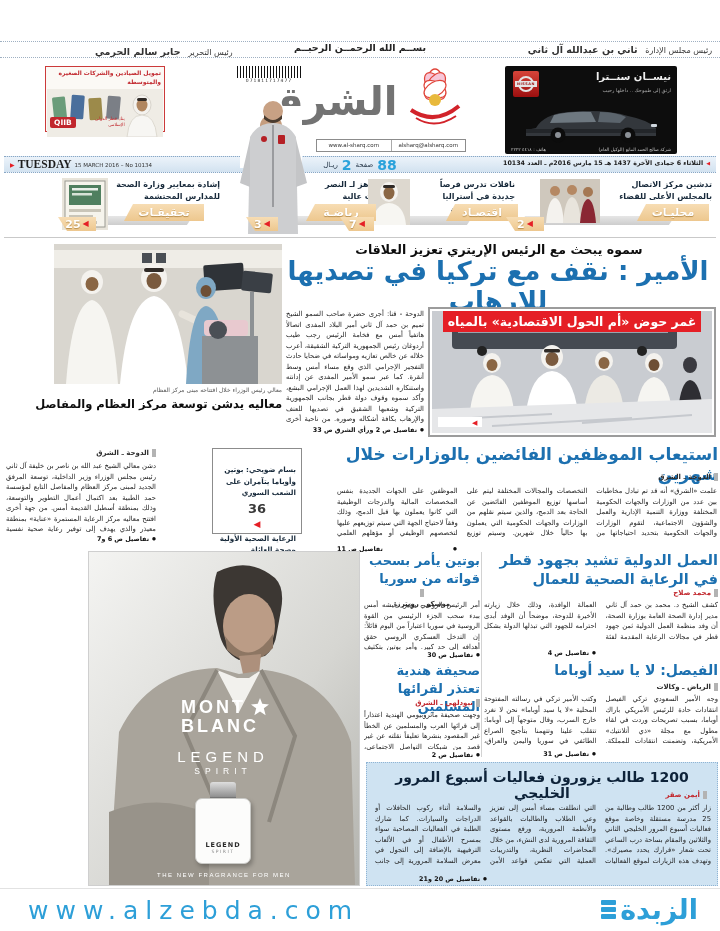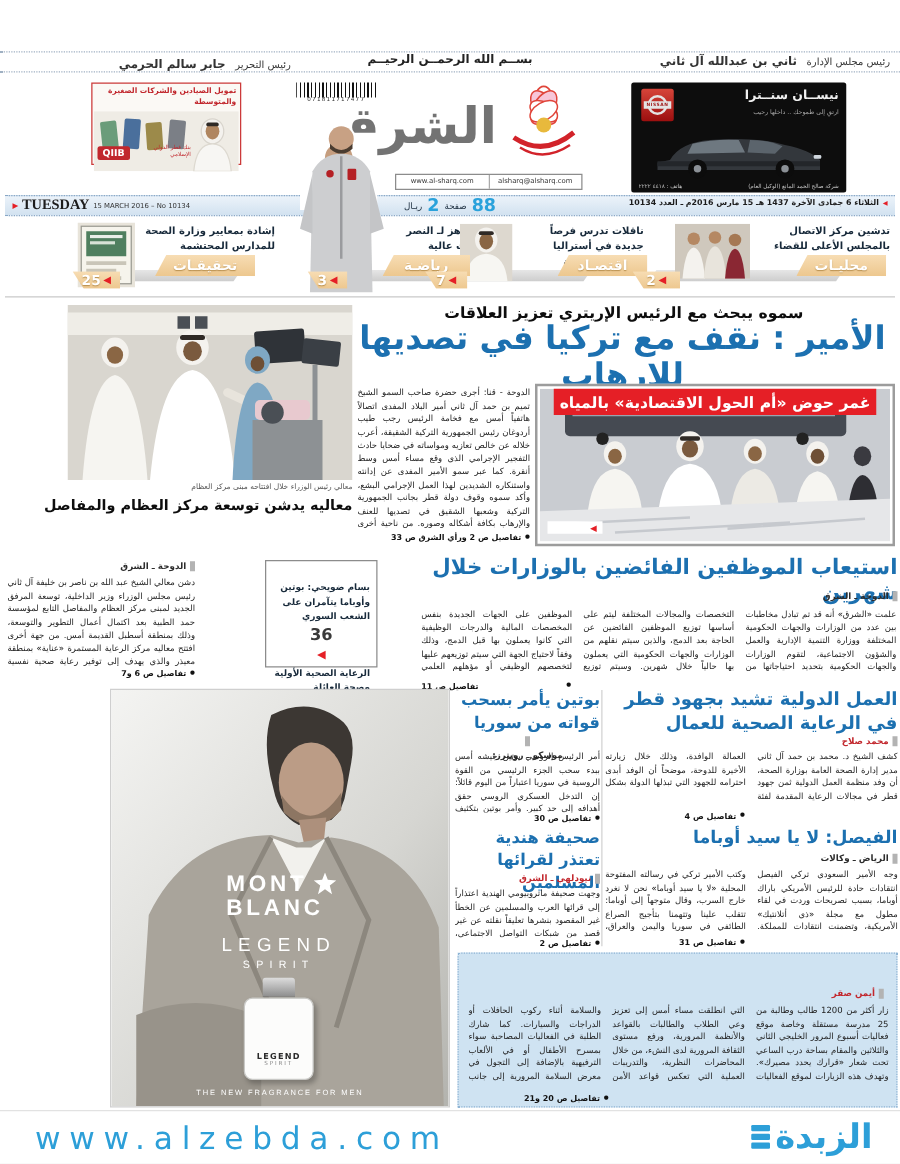--- a/index.html
+++ b/index.html
@@ -53,21 +53,21 @@
   <div class="abs c" style="left:260px;top:42px;width:200px;font-size:9.5px;font-weight:bold;color:#222;">بســم الله الرحمــن الرحيــم</div>
   <div class="abs rtl" style="right:8px;top:44px;font-size:8px;color:#333;">
     <span>رئيس مجلس الإدارة</span>&nbsp;&nbsp;
     <span style="font-weight:bold;font-size:9.5px;">ثاني بن عبدالله آل ثاني</span>
   </div>
   <div class="abs rtl" style="left:95px;top:46px;font-size:8px;color:#333;">
     <span>رئيس التحرير</span>&nbsp;&nbsp;
     <span style="font-weight:bold;font-size:9.5px;">جابر سالم الحرمي</span>
   </div>
 
-  <div class="abs" style="left:45px;top:66px;width:120px;height:66px;border:1px solid #cc3a3a;background:#fbf9f5;box-sizing:border-box;margin-left:28px;">
+  <div class="abs" style="left:45px;top:66px;width:120px;height:66px;border:1px solid #cc3a3a;background:#fbf9f5;box-sizing:border-box;">
     <div class="rtl" style="padding:2px 3px;font-size:6px;font-weight:bold;color:#c1272d;line-height:1.45;text-align:right;">تمويل الصيادين والشركات الصغيرة والمتوسطة</div>
     <svg width="116" height="48" viewBox="0 0 116 48" style="position:absolute;left:1px;top:22px;">
       <rect width="116" height="48" fill="#efece5"></rect>
       <rect x="6" y="8" width="13" height="22" rx="1.5" fill="#6a9c7a" transform="rotate(-6 12 19)"></rect>
       <rect x="24" y="6" width="13" height="24" rx="1.5" fill="#4a6f9c" transform="rotate(4 30 18)"></rect>
       <rect x="42" y="9" width="13" height="22" rx="1.5" fill="#9c8a4a" transform="rotate(-4 48 20)"></rect>
       <rect x="60" y="7" width="13" height="23" rx="1.5" fill="#7b7f86" transform="rotate(5 66 18)"></rect>
       <ellipse cx="95" cy="16" rx="9" ry="10" fill="#f4f2ee" stroke="#d8d4cc"></ellipse>
       <ellipse cx="95" cy="16" rx="5.5" ry="6.5" fill="#b08660"></ellipse>
       <rect x="90" y="9" width="10" height="3" rx="1.5" fill="#2f2a26"></rect>
@@ -411,20 +411,21 @@
     <span class="blk"></span>
     <span class="t">الرياض ـ وكالات</span>
   </div>
   <div class="abs bodytxt cols2" style="left:484px;top:694px;width:234px;height:54px;">وجه الأمير السعودي تركي الفيصل انتقادات حادة للرئيس الأمريكي باراك أوباما، بسبب تصريحات وردت في لقاء مطول مع مجلة «ذي أتلانتيك» الأمريكية، وتضمنت انتقادات للمملكة. وكتب الأمير تركي في رسالته المفتوحة المحلية «لا يا سيد أوباما» نحن لا نغرد خارج السرب، وقال متوجهاً إلى أوباما: تتقلب علينا وتتهمنا بتأجيج الصراع الطائفي في سوريا واليمن والعراق، وتزيد الطين بلة بدعوتك إلى أن مشاركتنا مع إيران، منتقداً إيران التي تصفها بأنها راعية للإرهاب، والتي واجهت «بمحافظة نشاطاتها التخريبية».</div>
   <div class="abs foot" style="left:484px;top:750px;width:112px;">
     <span class="mk">●</span>
     <span>تفاصيل ص 31</span>
   </div>
 
   <div class="abs trafficbox" style="left:366px;top:762px;width:352px;height:124px;">
+    <div class="rtl c" style="margin-top:6px;font-size:14px;font-weight:bold;color:#0d2239;">1200 طالب يزورون فعاليات أسبوع المرور الخليجي</div>
     <div class="abs byline red" style="right:10px;top:28px;width:100px;">
       <span class="blk"></span>
       <span class="t">أيمن صقر</span>
     </div>
     <div class="abs bodytxt cols3" style="left:8px;top:40px;width:336px;height:70px;">زار أكثر من 1200 طالب وطالبة من 25 مدرسة مستقلة وخاصة موقع فعاليات أسبوع المرور الخليجي الثاني والثلاثين والمقام بساحة درب الساعي تحت شعار «قرارك يحدد مصيرك». وتهدف هذه الزيارات لموقع الفعاليات التي انطلقت مساء أمس إلى تعزيز وعي الطلاب والطالبات بالقواعد والأنظمة المرورية، ورفع مستوى الثقافة المرورية لدى النشء، من خلال المحاضرات النظرية، والتدريبات العملية التي تعكس قواعد الأمن والسلامة أثناء ركوب الحافلات أو الدراجات والسيارات. كما شارك الطلبة في الفعاليات المصاحبة سواء بمسرح الأطفال أو في الألعاب الترفيهية بالإضافة إلى التجول في معرض السلامة المرورية إلى جانب الأجنحة الخاصة بالمراكز التثقيفية والتعليمية المشاركة والوزارات والهيئات والمؤسسات المشاركة في أسبوع المرور. في السياق ذاته شهد اليوم الأول من أسبوع المرور تنظيم ورشة عمل عن السلامة المرورية لطلاب جامعة وايل كورنيل «كلية الطب»، حيث قام أساتذة الجامعة بشرح أساسيات السلامة المرورية لطلاب المدارس.</div>
     <div class="abs foot" style="left:10px;top:112px;width:110px;">
       <span class="mk">●</span>
       <span>تفاصيل ص 20 و21</span>
     </div>
   </div>

